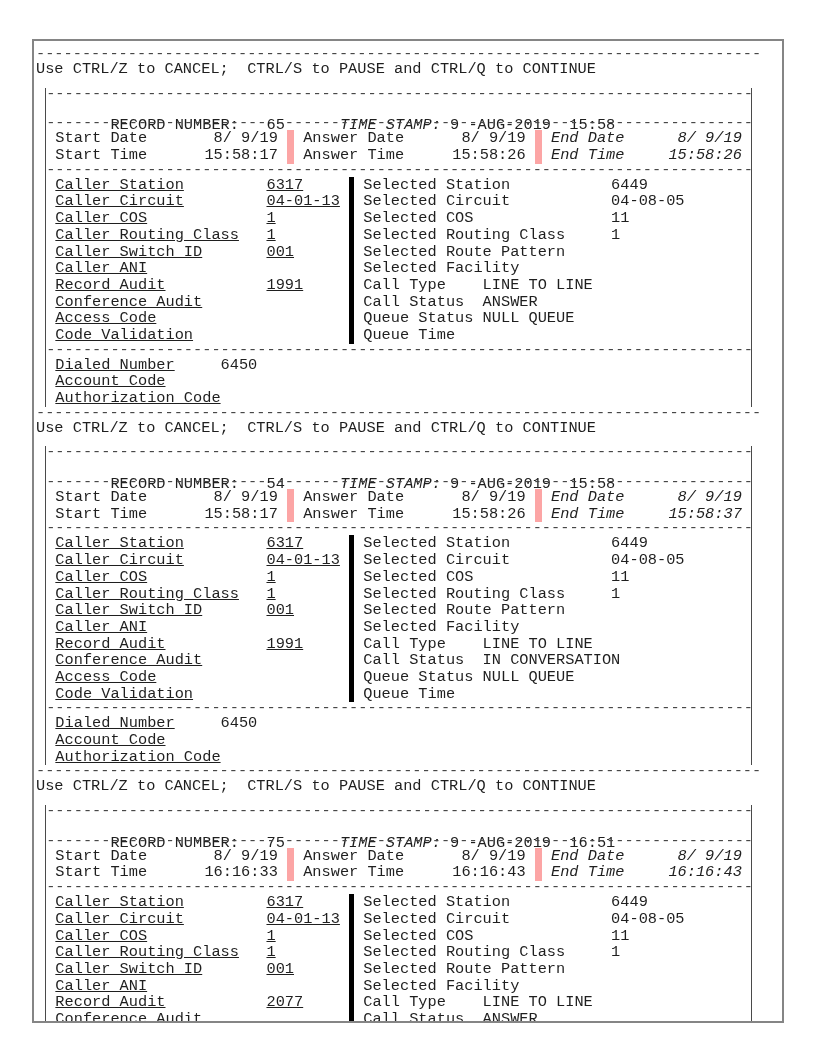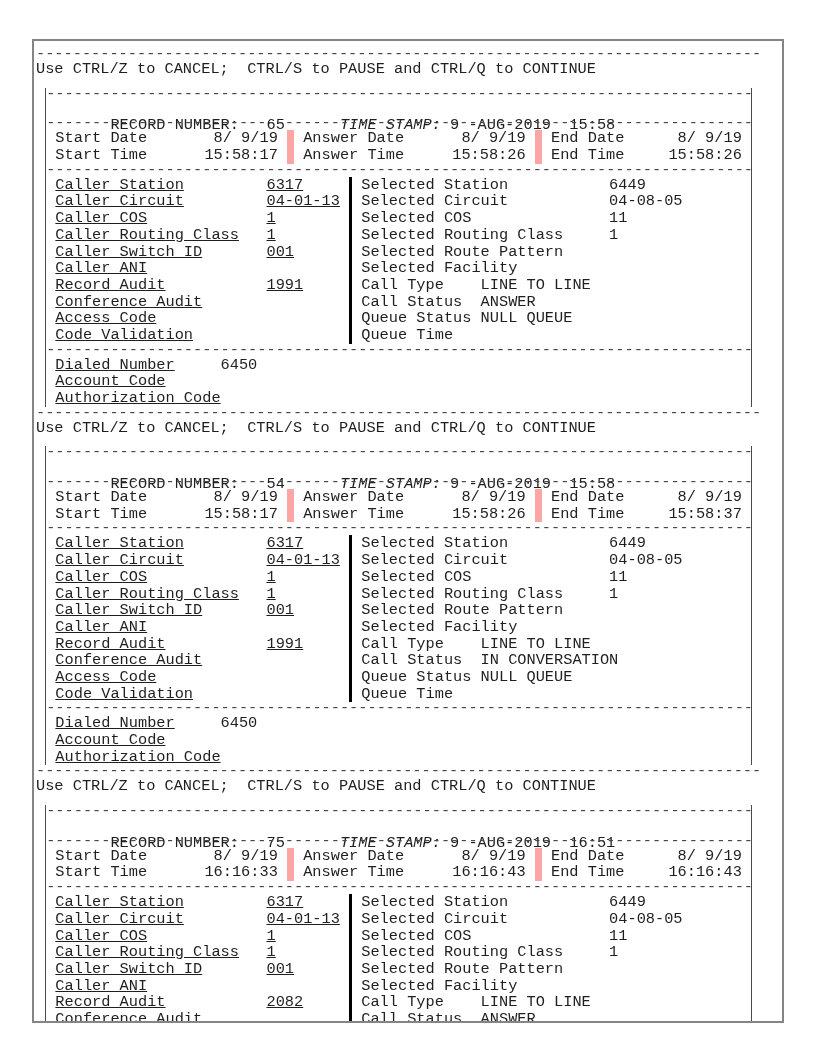--- a/index.html
+++ b/index.html
@@ -36,27 +36,27 @@
   
   .lbl-rn { display: inline-block; width: 17ch; white-space: pre; }
   .val-rn { display: inline-block; width: 8ch;  white-space: pre; }
   .lbl-ts { display: inline-block; width: 12ch; white-space: pre; font-style: italic; }
 
   
   .dates { display: flex; padding-left: 1ch; }
   .dcell { display: flex; justify-content: space-between; white-space: pre; }
   .dc1, .dc2 { width: 26ch; flex: none; padding-right: 1ch;
                border-right: 7px solid #fca5a5; margin-right: 1ch; }
-  .dc3 { flex: 1; min-width: 0; padding-right: 1ch; }
+  .dc3 { flex: 1; min-width: 0; padding-right: 1ch; font-style: italic; }
 
   
   .drow  { display: flex; }
   .dleft { width: 33ch; flex: none; padding-left: 1ch; display: flex; white-space: pre; text-decoration: underline; }
   .fl23  { display: inline-block; width: 23ch; flex: none; white-space: pre; }
-  .dright{ flex: 1; min-width: 0; border-left: 3px solid #000000;
+  .dright{ flex: 1; min-width: 0; border-left: 5px solid #000000;
            padding-left: 1ch; display: flex; white-space: pre; }
   .fl27  { display: inline-block; width: 27ch; flex: none; white-space: pre; }
   .fl13  { display: inline-block; width: 13ch; flex: none; white-space: pre; }
 
   
   .fl18  { display: inline-block; width: 18ch; white-space: pre; text-decoration: underline; }
 </style>
 </head>
 <body>
 
@@ -240,21 +240,21 @@
     </div>
     <div class="drow row">
       <div class="dleft"><span class="fl23">Caller Switch ID</span><span>001</span></div>
       <div class="dright"><span class="fl27">Selected Route Pattern</span><span></span></div>
     </div>
     <div class="drow row">
       <div class="dleft"><span class="fl23">Caller ANI</span><span></span></div>
       <div class="dright"><span class="fl27">Selected Facility</span><span></span></div>
     </div>
     <div class="drow row">
-      <div class="dleft"><span class="fl23">Record Audit</span><span>2082</span></div>
+      <div class="dleft"><span class="fl23">Record Audit</span><span>2077</span></div>
       <div class="dright"><span class="fl13">Call Type</span><span>LINE TO LINE</span></div>
     </div>
     <div class="drow row">
       <div class="dleft"><span class="fl23">Conference Audit</span><span></span></div>
       <div class="dright"><span class="fl13">Call Status</span><span>ANSWER</span></div>
     </div>
   </div>
 
 </div>
 

